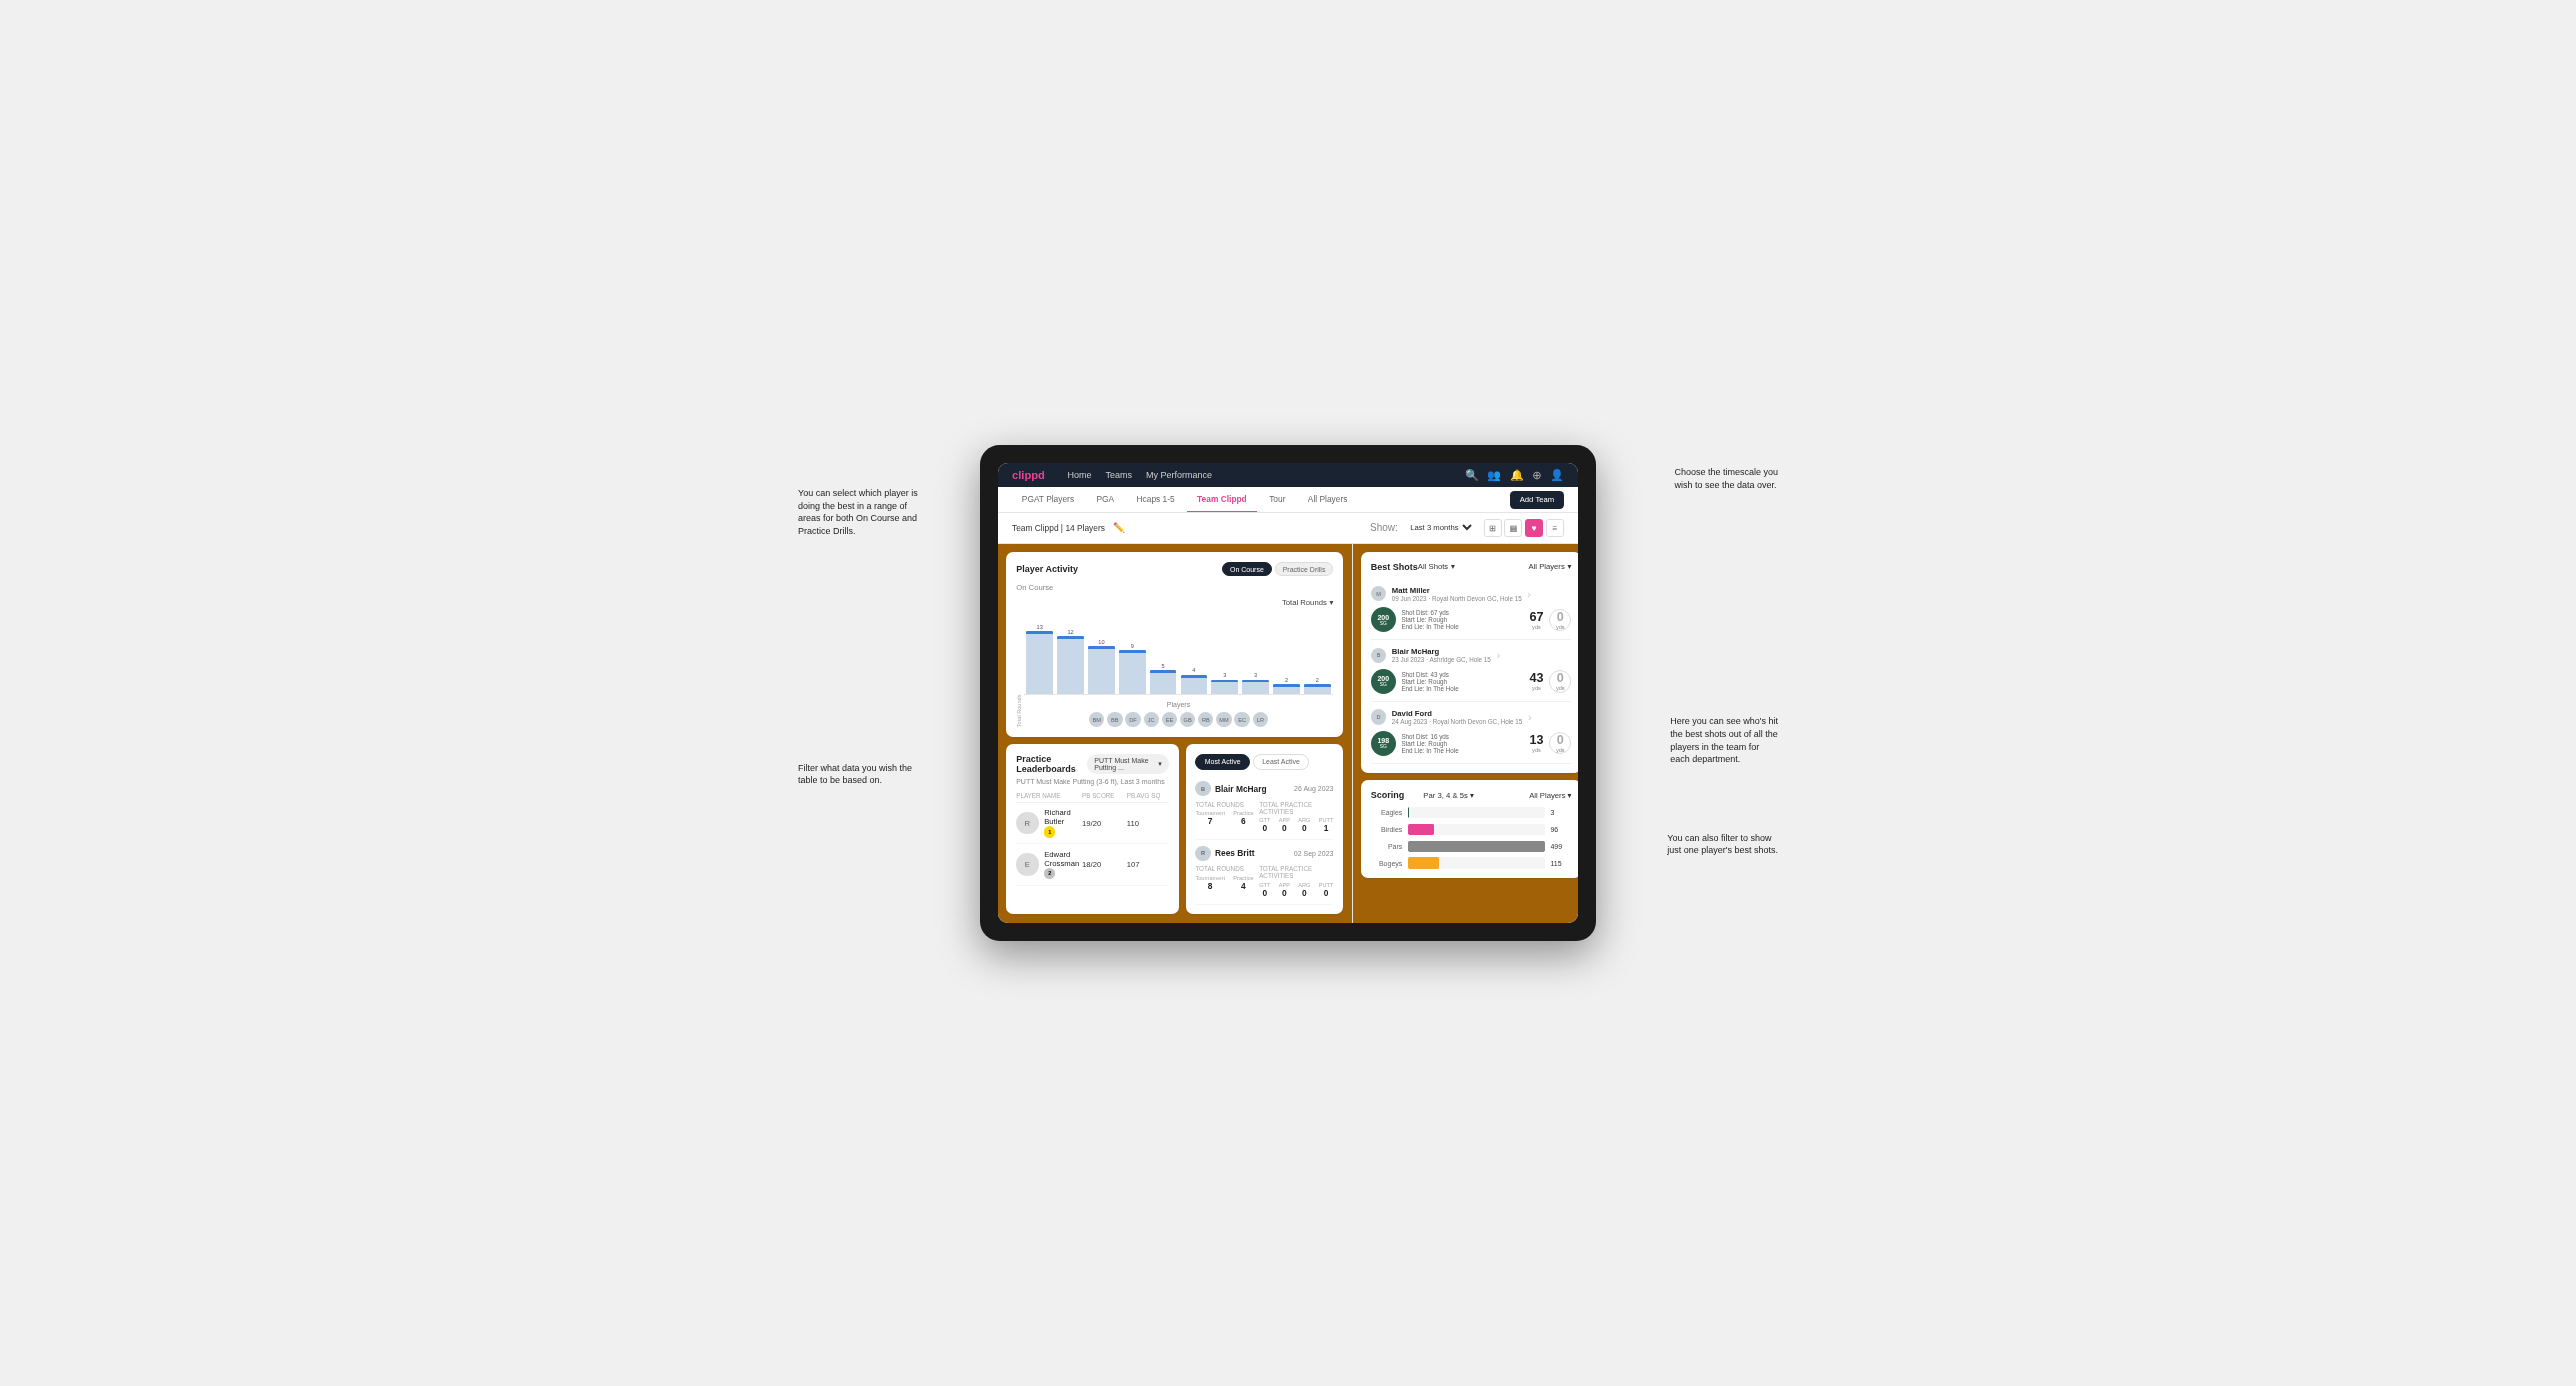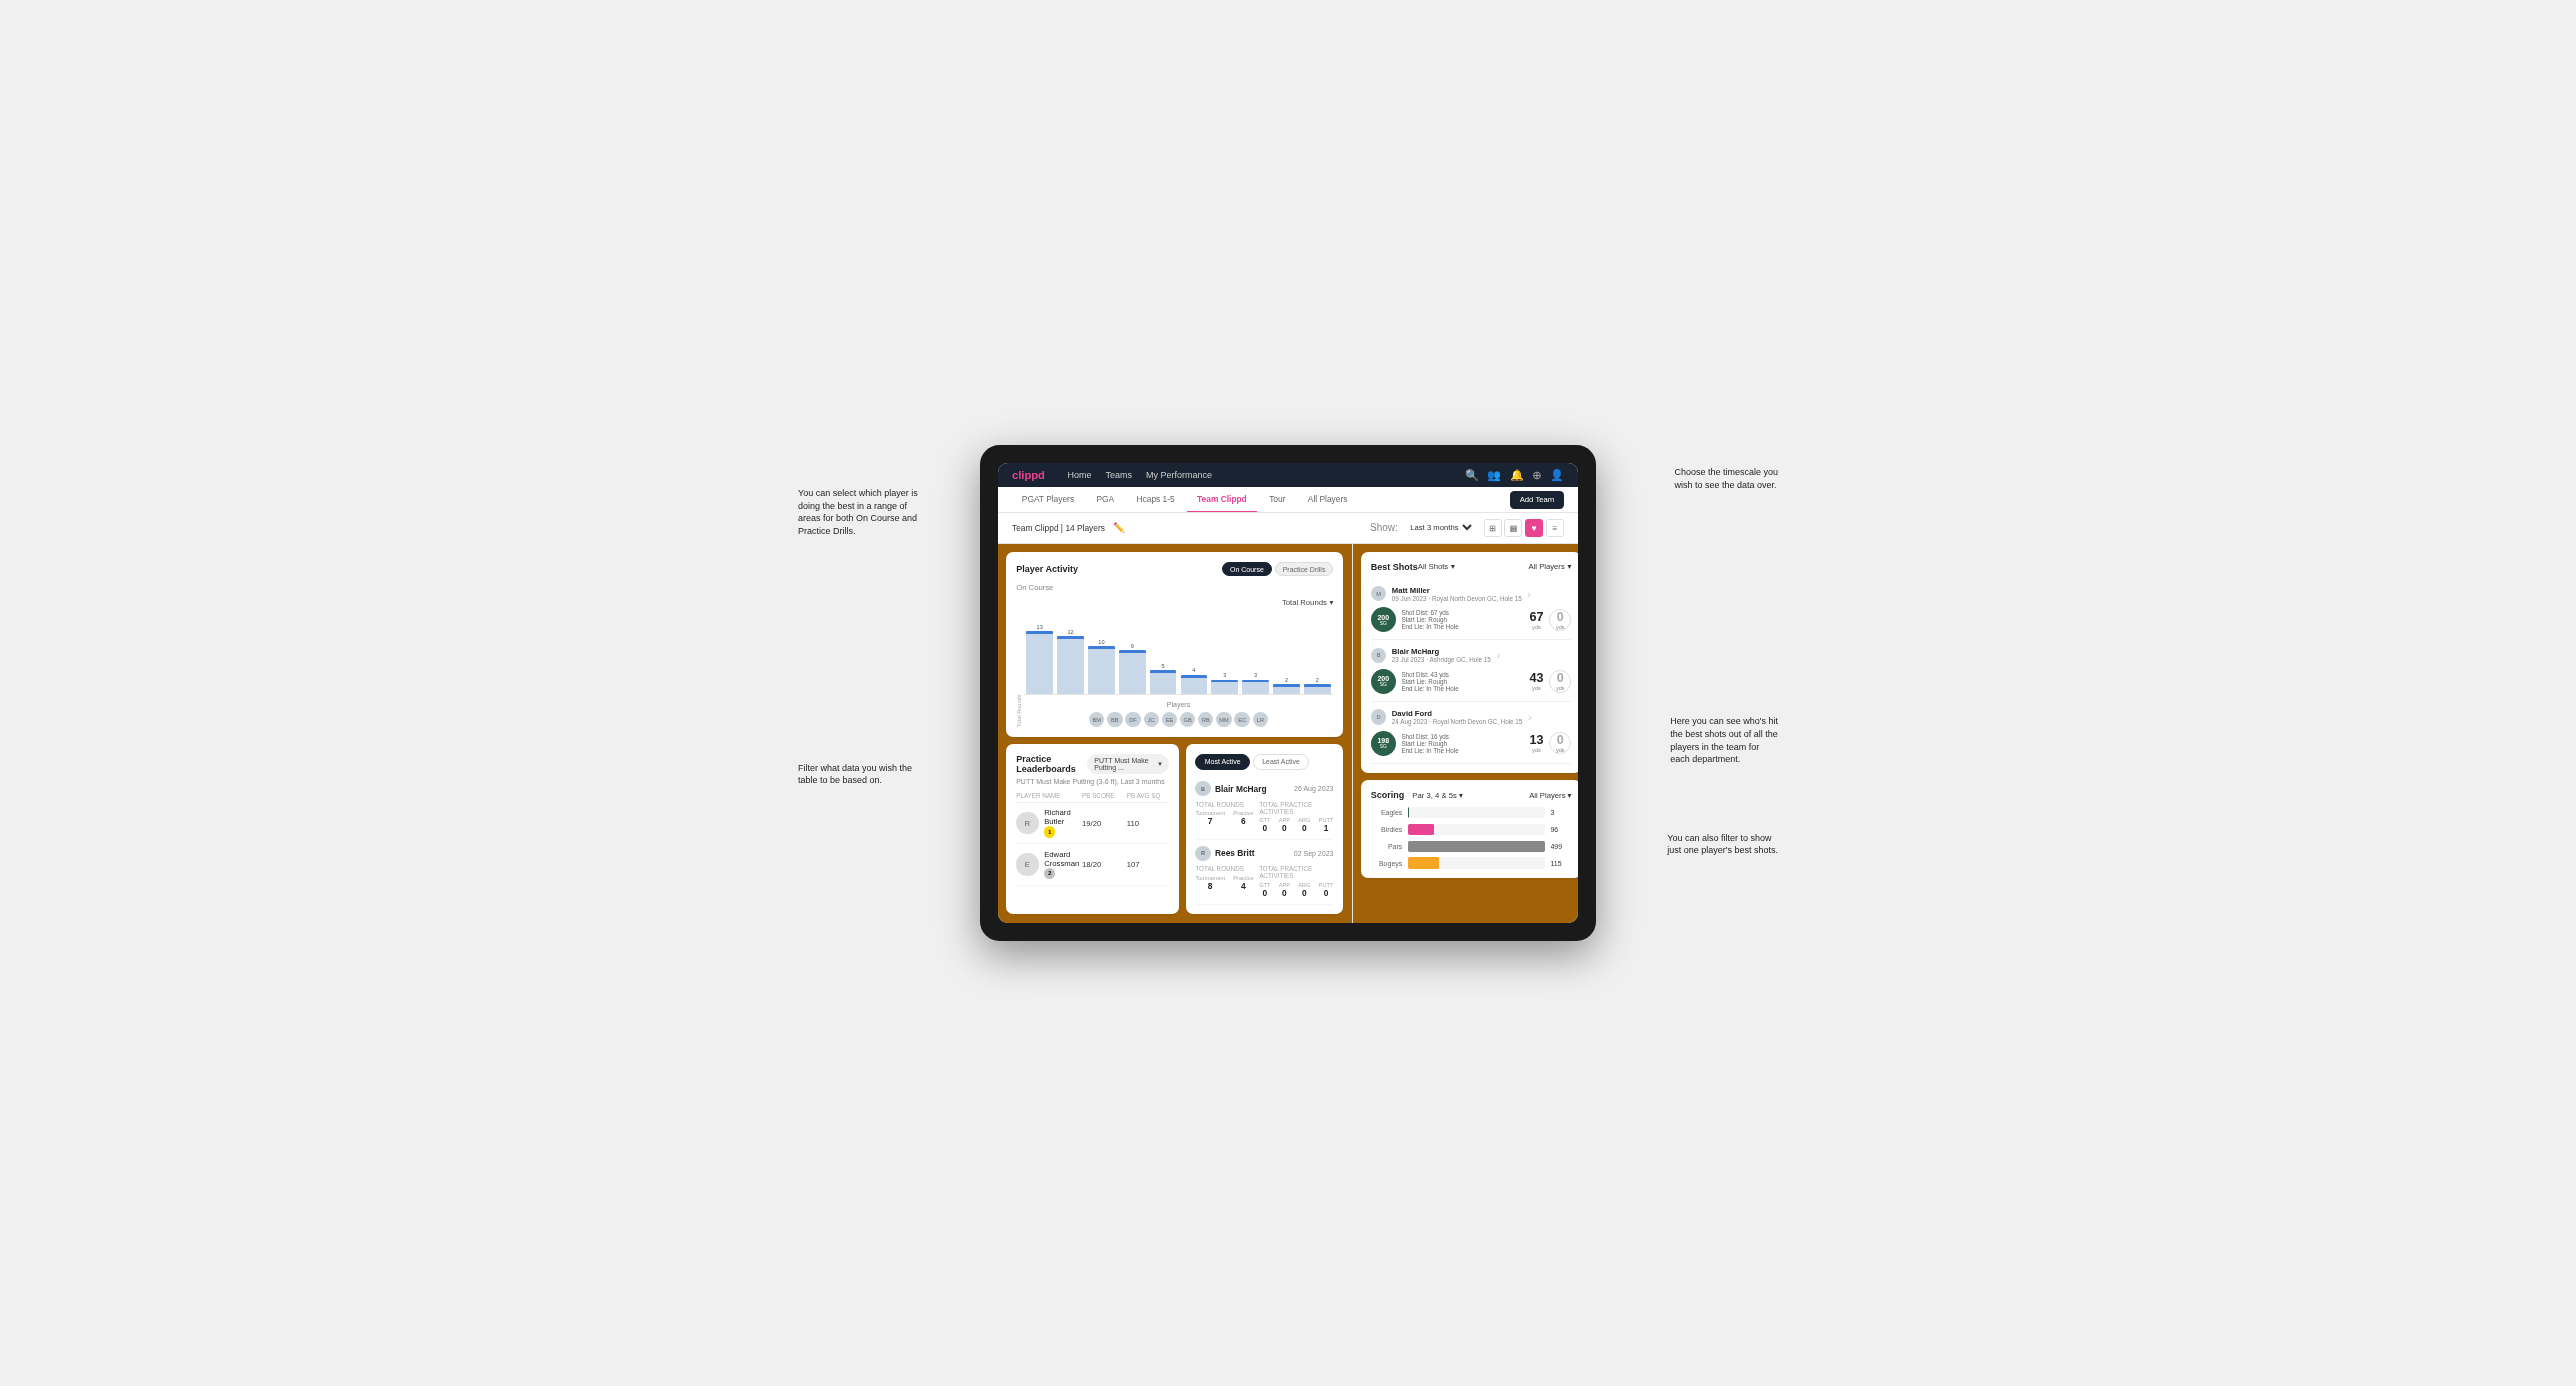--- a/index.html
+++ b/index.html
@@ -638,21 +638,21 @@
 
     .chevron-right {
       color: #ccc;
       font-size: 11.2px;
     }
 
     
     .scoring-header {
       display: flex;
       align-items: center;
-      gap: 8px;
+      gap: 19px;
       text-align: right;
     }
 
     .scoring-filter {
       font-size: 7.7px;
       color: #333;
       cursor: pointer;
       display: flex;
       align-items: center;
       gap: 2.1px;

